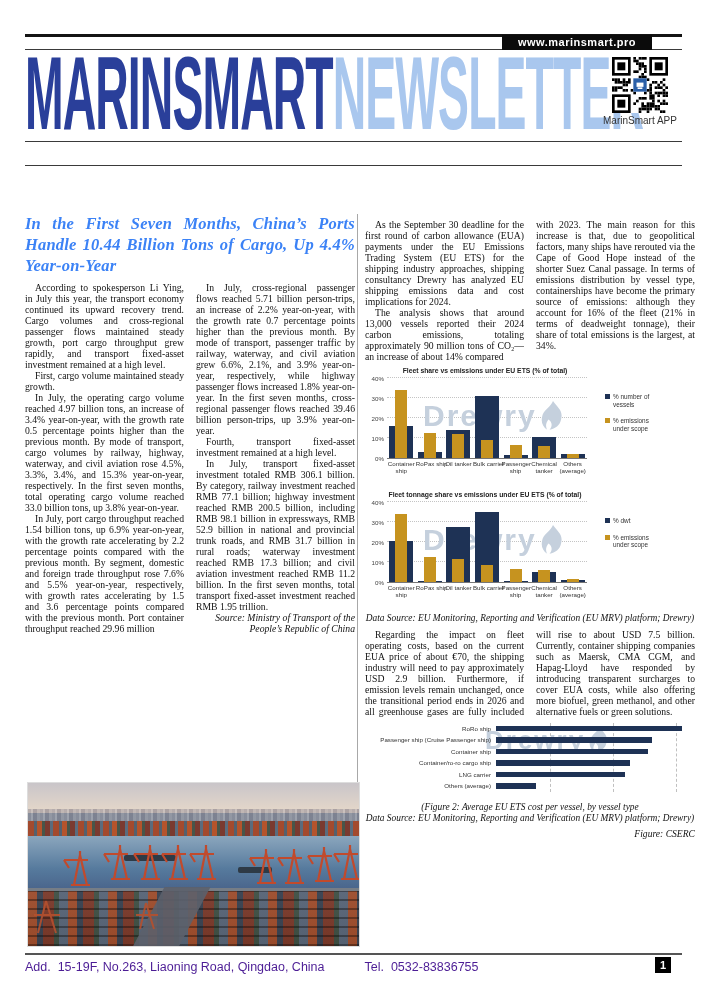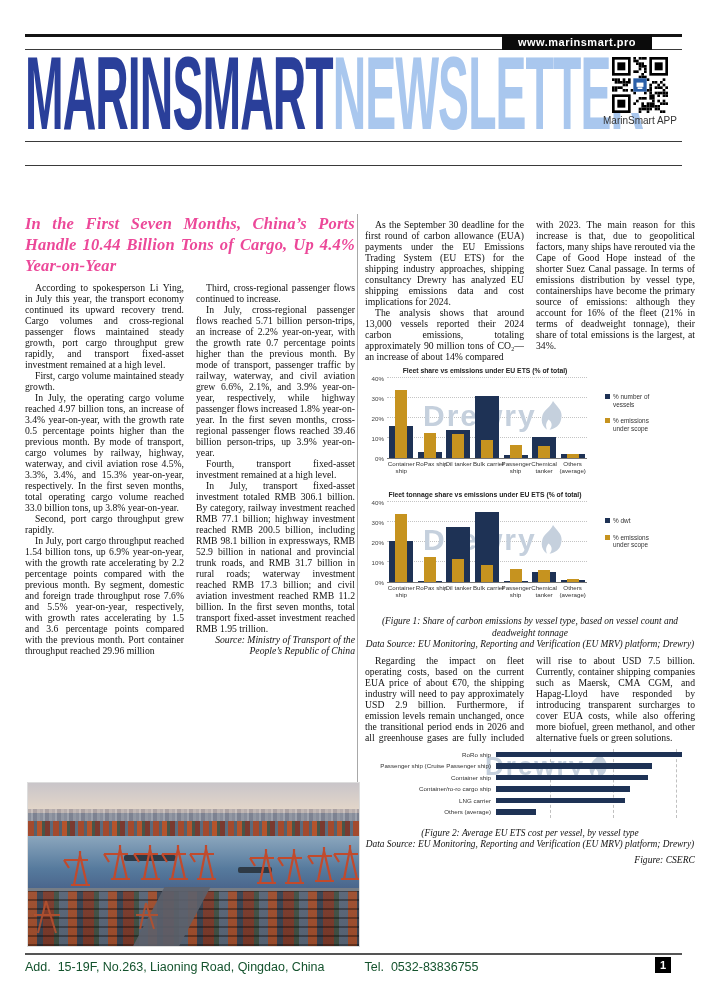--- a/index.html
+++ b/index.html
@@ -22,21 +22,21 @@
   .tagline-row{position:absolute;left:25px;top:145px;width:657px;display:flex;justify-content:space-between;
                font-weight:bold;font-style:italic;font-size:14.5px;white-space:pre;}
   .tagrule{position:absolute;left:25px;width:657px;top:165px;height:1px;background:#3a3a3a;}
   .banner{position:absolute;left:25px;width:657px;top:172px;height:35px;background:#2a3f9a;color:#fff;
           font-family:"Liberation Sans",sans-serif;font-weight:bold;font-size:21px;line-height:35px;text-align:center;}
   
   .article{position:absolute;top:213px;width:330px;}
   .article.left{left:25px;} .article.right{left:365px;}
   .vdivider{position:absolute;left:357px;top:214px;width:1px;height:731px;background:#a8a8a8;}
   .atitle{font-size:16.5px;font-weight:bold;font-style:italic;line-height:21px;text-align:justify;
-          letter-spacing:.2px;word-spacing:1.5px;color:#ec4899;}
+          letter-spacing:.2px;word-spacing:1.5px;color:#3b82f6;}
   .twocol{display:flex;gap:12px;margin-top:6px;overflow:hidden;}
   .twocol .col{width:159px;font-size:9.7px;line-height:11px;text-align:justify;}
   .col p{margin:0;text-indent:10px;}
   .col p.cont{text-indent:0;}
   .src{text-align:right;font-style:italic;}
   
   .ch{position:relative;width:330px;height:122px;margin-top:2px;font-family:"Liberation Sans",sans-serif;}
   .ct{position:absolute;left:0;top:0;width:240px;text-align:center;font-size:6.8px;font-weight:bold;color:#222;}
   .plot{position:absolute;left:22px;top:11px;width:200px;height:80px;border-bottom:1px solid #777;}
   .grid{position:absolute;left:0;right:0;height:0;border-top:1px dotted #c4c4c4;}
@@ -77,21 +77,21 @@
            background:
              repeating-linear-gradient(0deg,rgba(0,0,0,.35) 0 2px,rgba(0,0,0,0) 2px 9px),
              repeating-linear-gradient(90deg,rgba(190,85,40,.75) 0 9px,rgba(60,70,85,.8) 9px 15px,rgba(150,60,35,.7) 15px 26px,rgba(70,90,70,.7) 26px 31px,rgba(100,115,135,.75) 31px 40px),
              linear-gradient(#4a4f5a,#23262e);}
   .ph-road{position:absolute;left:120px;top:104px;width:46px;height:62px;background:#5c616b;transform:skewX(-28deg);opacity:.9;}
   .ph-quay{position:absolute;left:0;top:105px;width:100%;height:4px;background:#767d86;}
   .ph-ship{position:absolute;height:6px;border-radius:2px;background:#2e3a46;}
   .ph-cranes{position:absolute;left:0;top:0;}
   
   .footrule{position:absolute;left:25px;width:657px;top:953px;height:2px;background:#555;}
-  .footer{position:absolute;left:25px;top:960px;width:600px;display:flex;gap:40px;color:#14532d;
+  .footer{position:absolute;left:25px;top:960px;width:600px;display:flex;gap:40px;color:#4c1d95;
           font-family:"Liberation Sans",sans-serif;font-size:12.5px;white-space:pre;}
   .pagebox{position:absolute;left:655px;top:957px;width:16px;height:16px;background:#000;color:#fff;
            font-family:"Liberation Sans",sans-serif;font-weight:bold;font-size:11px;line-height:16px;text-align:center;}
 </style>
 </head>
 <body>
 
 <div class="page">
 
   <div class="toprule"></div>
@@ -230,26 +230,24 @@
 
   <div class="vdivider"></div>
 
   <div class="article left">
     <div class="atitle">In the First Seven Months, China’s Ports Handle 10.44 Billion Tons of Cargo, Up 4.4% Year-on-Year</div>
     <div class="twocol" style="height:502px;">
       <div class="col">
           <p>According to spokesperson Li Ying, in July this year, the transport economy continued its upward recovery trend. Cargo volumes and cross-regional passenger flows maintained steady growth, port cargo throughput grew rapidly, and transport fixed-asset investment remained at a high level.</p>
           <p>First, cargo volume maintained steady growth.</p>
           <p>In July, the operating cargo volume reached 4.97 billion tons, an increase of 3.4% year-on-year, with the growth rate 0.5 percentage points higher than the previous month. By mode of transport, cargo volumes by railway, highway, waterway, and civil aviation rose 4.5%, 3.3%, 3.4%, and 15.3% year-on-year, respectively. In the first seven months, total operating cargo volume reached 33.0 billion tons, up 3.8% year-on-year.</p>
-          <p>Second, port cargo throughput grew rapidly.</p>
           <p>In July, port cargo throughput reached 1.54 billion tons, up 6.9% year-on-year, with the growth rate accelerating by 2.2 percentage points compared with the previous month. By segment, domestic and foreign trade throughput rose 7.6% and 5.5% year-on-year, respectively, with growth rates accelerating by 1.5 and 3.6 percentage points compared with the previous month. Port container throughput reached 29.96 million</p>
         </div>
       <div class="col">
         <div>
-            <p>Third, cross-regional passenger flows continued to increase.</p>
             <p>In July, cross-regional passenger flows reached 5.71 billion person-trips, an increase of 2.2% year-on-year, with the growth rate 0.7 percentage points higher than the previous month. By mode of transport, passenger traffic by railway, waterway, and civil aviation grew 6.6%, 2.1%, and 3.9% year-on-year, respectively, while highway passenger flows increased 1.8% year-on-year. In the first seven months, cross-regional passenger flows reached 39.46 billion person-trips, up 3.9% year-on-year.</p>
             <p>Fourth, transport fixed-asset investment remained at a high level.</p>
             <p>In July, transport fixed-asset investment totaled RMB 306.1 billion. By category, railway investment reached RMB 77.1 billion; highway investment reached RMB 200.5 billion, including RMB 98.1 billion in expressways, RMB 52.9 billion in national and provincial trunk roads, and RMB 31.7 billion in rural roads; waterway investment reached RMB 17.3 billion; and civil aviation investment reached RMB 11.2 billion. In the first seven months, total transport fixed-asset investment reached RMB 1.95 trillion.</p>
           </div>
         <div class="src">Source: Ministry of Transport of the People’s Republic of China</div>
       </div>
     </div>
   </div>
 
   <div class="article right">
@@ -393,21 +391,20 @@
           <div class="li">
             <div class="sw" style="background: rgb(30, 50, 85);"></div>
             <span>% dwt</span>
           </div>
           <div class="li">
             <div class="sw" style="background: rgb(198, 147, 31);"></div>
             <span>% emissions<br>under scope</span>
           </div>
         </div>
       </div>
-    <div class="caption">(Figure 1: Share of carbon emissions by vessel type, based on vessel count and deadweight tonnage</div>
     <div class="capsrc">Data Source: EU Monitoring, Reporting and Verification (EU MRV) platform; Drewry)</div>
     <div class="twocol" style="height:90px;margin-top:4px;">
       <div class="col">
           <p>Regarding the impact on fleet operating costs, based on the current EUA price of about €70, the shipping industry will need to pay approximately USD 2.9 billion. Furthermore, if emission levels remain unchanged, once the transitional period ends in 2026 and all greenhouse gases are fully included in the system, total costs</p>
         </div>
       <div class="col">
           <p class="cont">will rise to about USD 7.5 billion. Currently, container shipping companies such as Maersk, CMA CGM, and Hapag-Lloyd have responded by introducing transparent surcharges to cover EUA costs, while also offering more biofuel, green methanol, and other alternative fuels or green solutions.</p>
         </div>
     </div>
     <div class="hch">

